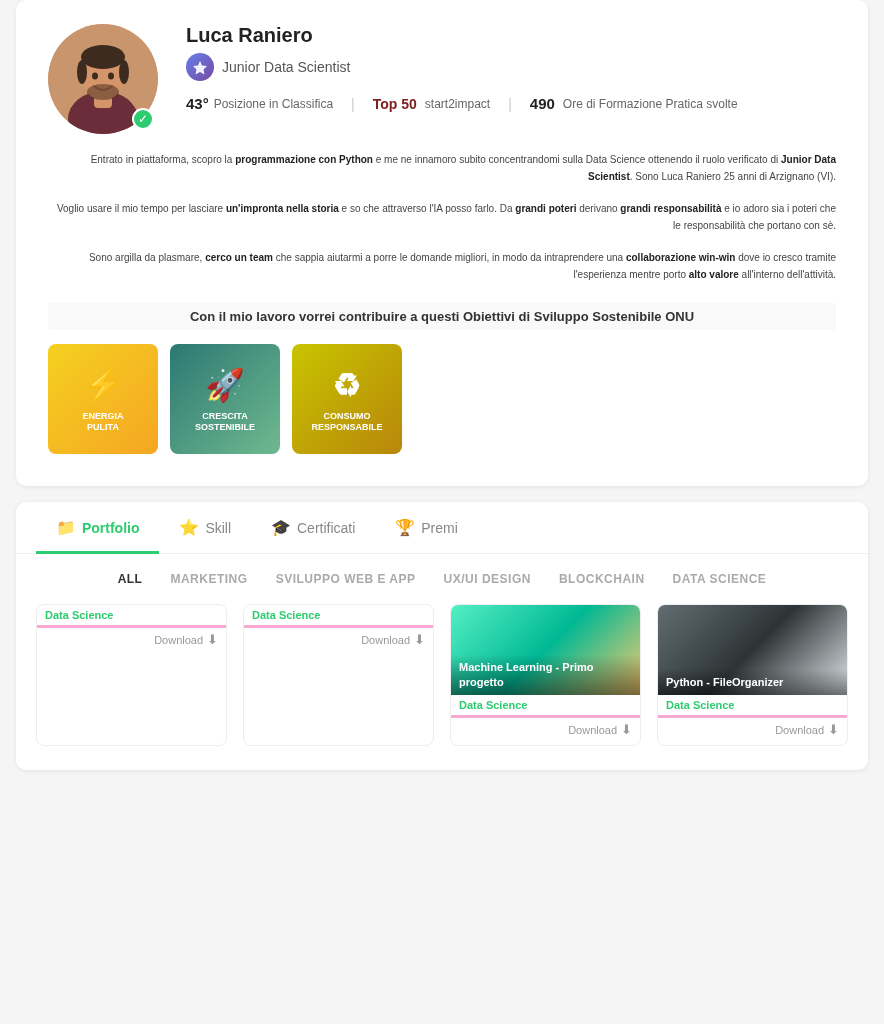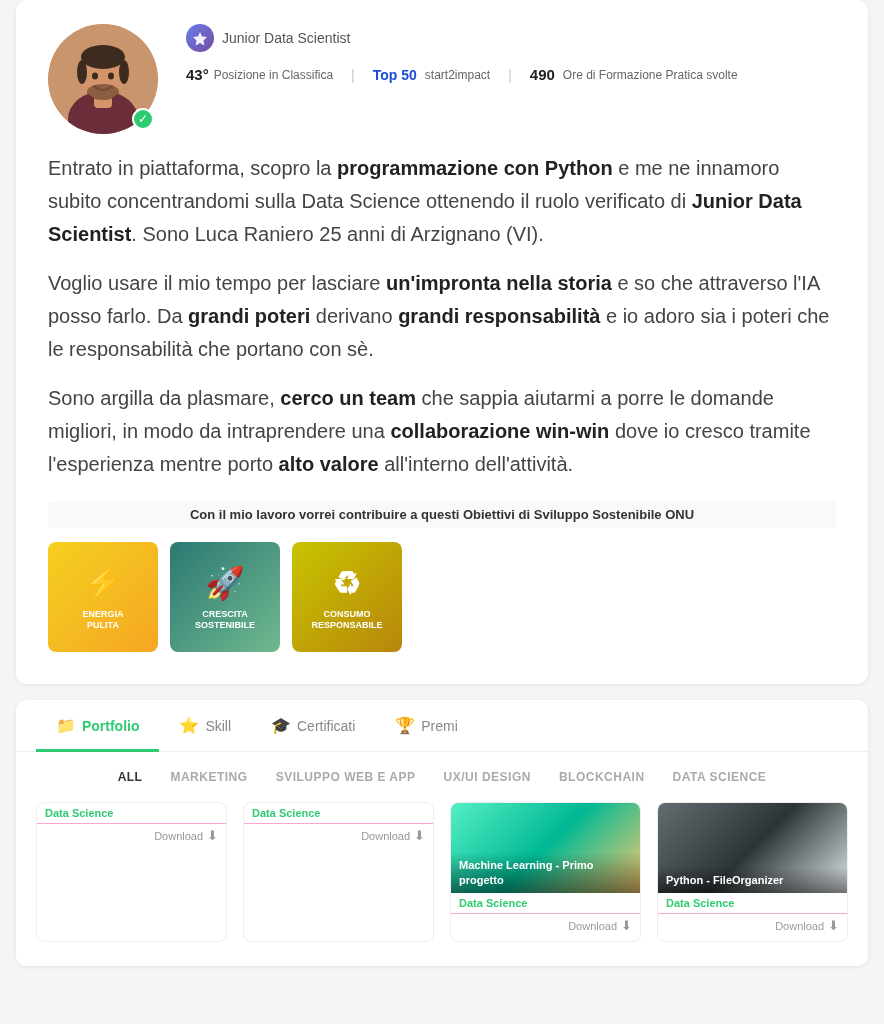--- a/index.html
+++ b/index.html
@@ -131,34 +131,35 @@
       font-size: 15px;
       color: #222;
     }
     .stat-label {
       font-size: 12px;
       color: #666;
     }
     .stat-highlight {
       font-weight: 700;
       font-size: 14px;
-      color: #1d4ed8;
+      color: #7f1d1d;
     }
     .stat-divider {
       color: #ccc;
       margin: 0 4px;
     }
     
     .bio-section {
       line-height: 1.65;
       color: #444;
     }
     .bio-para {
       margin-bottom: 16px;
-      font-size: 20px;
+      font-size: 10px;
+      text-align: right;
     }
     .bio-para:last-child {
       margin-bottom: 0;
     }
     strong { font-weight: 700; color: #222; }
 
     
     .sdg-section {
       margin-top: 20px;
     }
@@ -309,21 +310,21 @@
       font-weight: 600;
       padding: 4px 8px;
       display: block;
     }
     .portfolio-download-row {
       display: flex;
       justify-content: flex-end;
       align-items: center;
       padding: 4px 8px 8px;
       gap: 4px;
-      border-top: 1px solid #f9a8d4;
+      border-top: 3px solid #f9a8d4;
     }
     .download-label {
       font-size: 11px;
       color: #999;
     }
     .download-icon {
       font-size: 13px;
       color: #999;
     }
   </style>
@@ -357,20 +358,21 @@
 
             <path d="M46 62 Q55 70 64 62" stroke="#a0614a" stroke-width="2" fill="none" stroke-linecap="round"></path>
 
             <ellipse cx="55" cy="68" rx="16" ry="8" fill="#5a3a28" opacity="0.6"></ellipse>
           </svg>
         </div>
         <div class="verified-badge">✓</div>
       </div>
 
       <div class="profile-info">
+        <div class="profile-name">Luca Raniero</div>
 
         <div class="role-badge">
           <div class="role-icon">
             <svg width="16" height="16" viewBox="0 0 16 16" fill="none">
               <polygon points="8,2 10,6.5 15,7 11.5,10.5 12.5,15.5 8,13 3.5,15.5 4.5,10.5 1,7 6,6.5" fill="#fff" opacity="0.9"></polygon>
             </svg>
           </div>
           <span class="role-text">Junior Data Scientist</span>
         </div>
 

